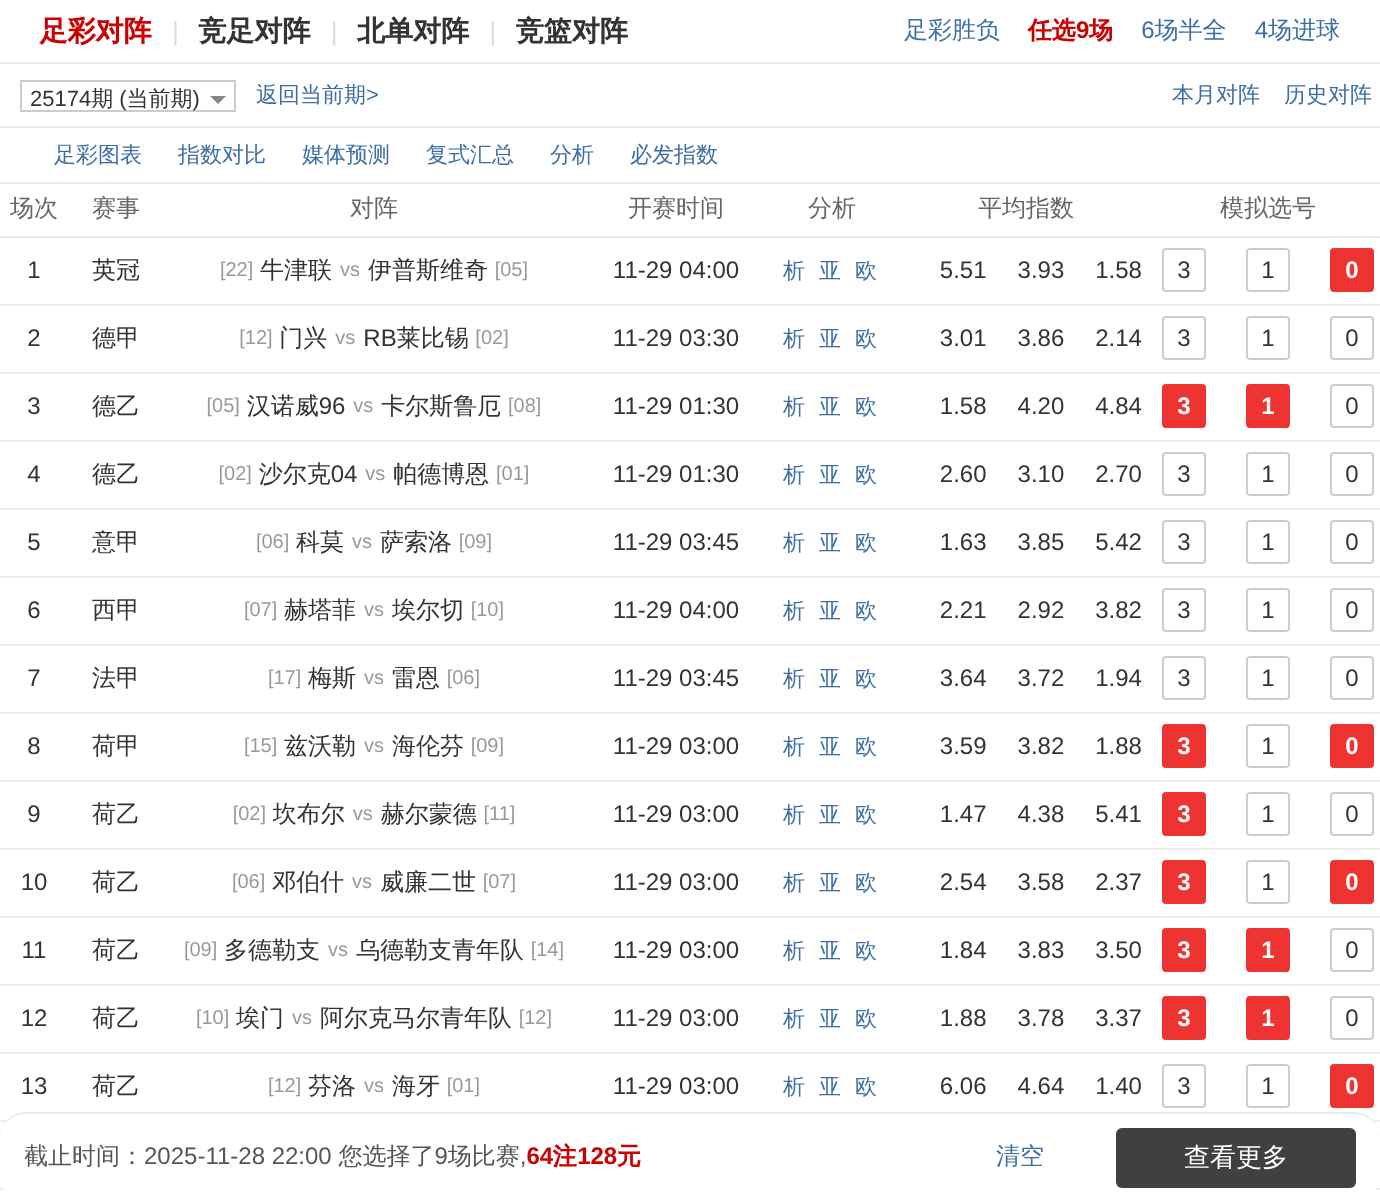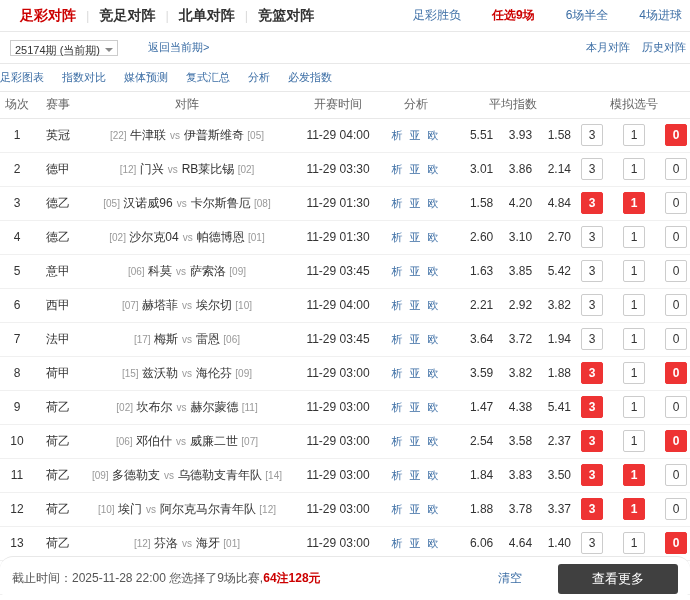--- a/index.html
+++ b/index.html
@@ -29,24 +29,24 @@
     font-weight: bold;
     color: #333;
     padding: 0 10px;
     cursor: pointer;
     white-space: nowrap;
   }
   .topnav .main-tab.active { color: #c00; }
   .topnav .divider { color: #ddd; font-size: 13px; }
   .topnav .sub-tabs {
     position: absolute;
-    right: 8px;
+    right: 20px;
     display: flex;
     align-items: center;
-    gap: 31px;
+    gap: 14px;
   }
   .sub-tab {
     font-size: 12px;
     color: #3c6ea5;
     cursor: pointer;
     white-space: nowrap;
   }
   .sub-tab.active { color: #c00; font-weight: bold; }
 
   
@@ -72,21 +72,21 @@
   }
   .select-box .caret {
     position: absolute;
     right: 4px; top: 7px;
     width: 0; height: 0;
     border-left: 4px solid transparent;
     border-right: 4px solid transparent;
     border-top: 4px solid #888;
   }
   .back-link {
-    margin-left: 30px;
+    margin-left: 10px;
     font-size: 11px;
     color: #3c6ea5;
     cursor: pointer;
   }
   .periodrow .right-links {
     position: absolute;
     right: 4px;
     display: flex;
     gap: 12px;
   }
@@ -94,21 +94,21 @@
     font-size: 11px;
     color: #3c6ea5;
     cursor: pointer;
   }
 
   
   .toolrow {
     height: 28px;
     display: flex;
     align-items: center;
-    padding: 0 0;
+    padding: 0 27px;
     gap: 18px;
     border-bottom: 1px solid #e8e8e8;
   }
   .toolrow span {
     font-size: 11px;
     color: #3c6ea5;
     cursor: pointer;
     white-space: nowrap;
   }
 

